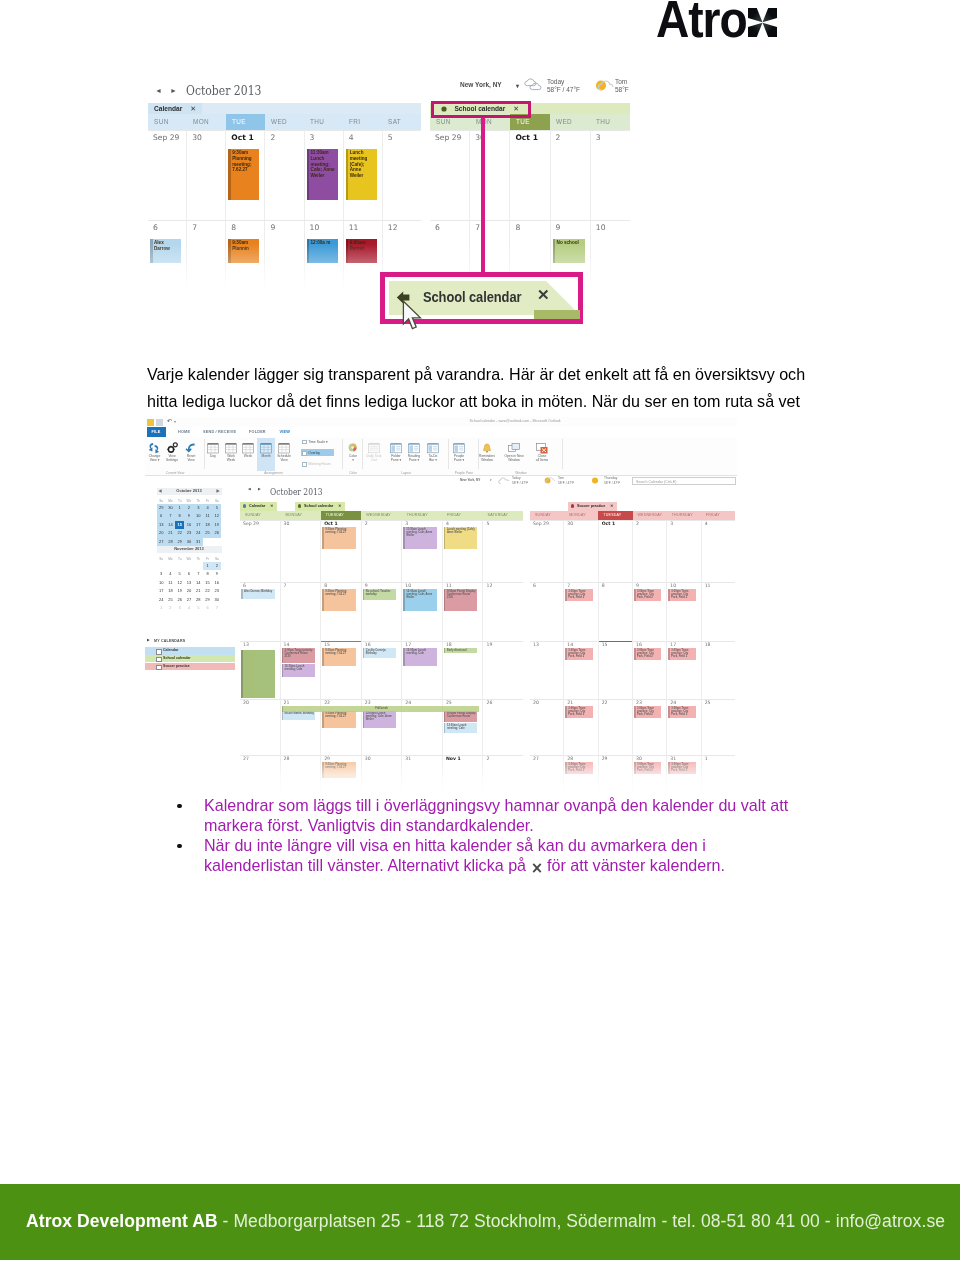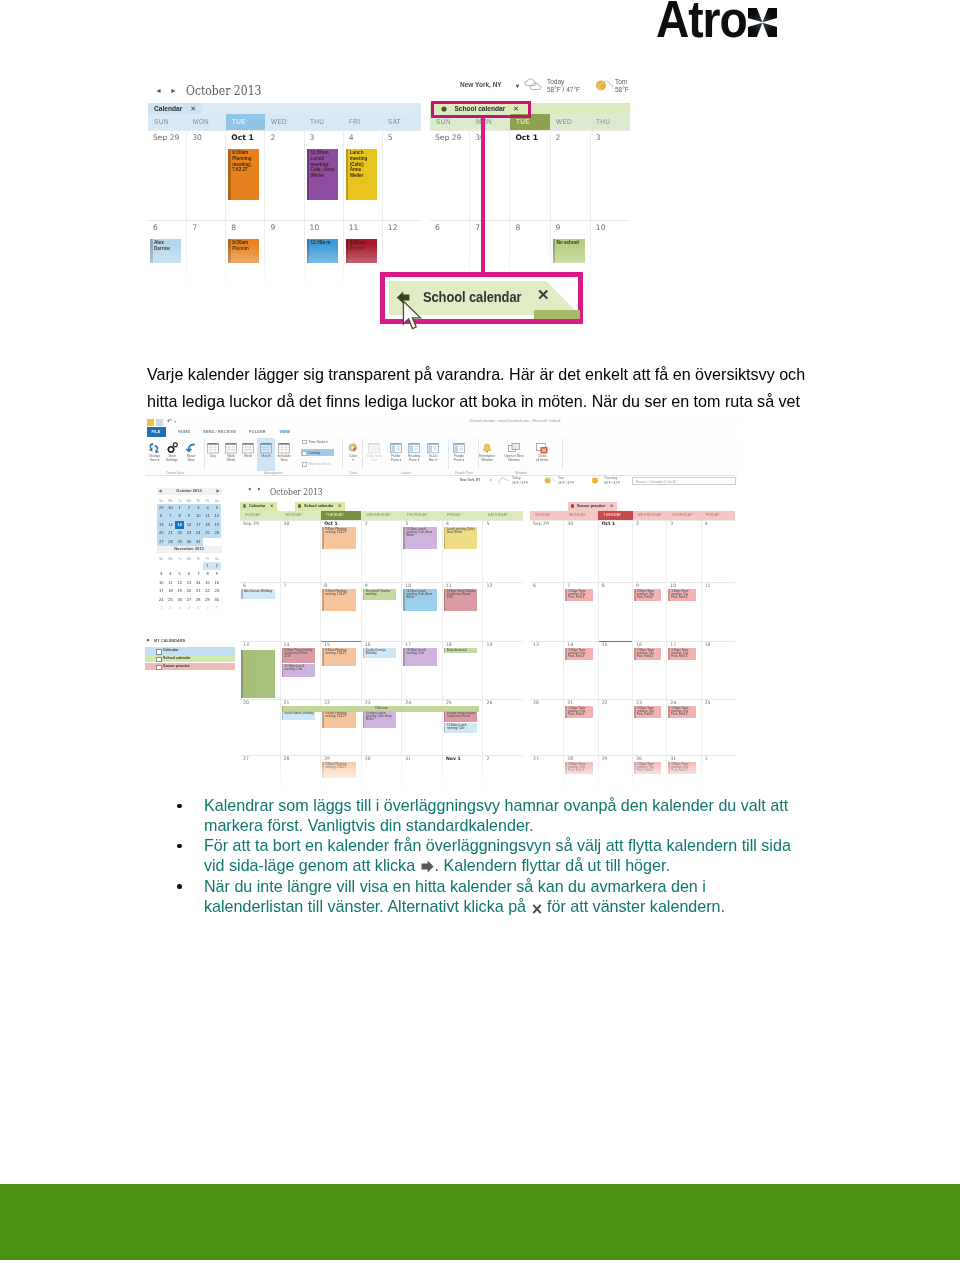--- a/index.html
+++ b/index.html
@@ -10,21 +10,21 @@
 
   
   .logo{position:absolute;left:652px;top:-1px;width:140px;height:44px;}
   .logo svg{display:block;}
 
   
   .para{position:absolute;font-size:16.1px;line-height:27px;color:#000;}
   #para1{left:147px;top:361px;width:666px;}
 
     .bullets{position:absolute;left:145px;top:796px;width:650px;
-           font-size:16.1px;line-height:19.9px;color:#0f766e;}
+           font-size:16.1px;line-height:19.9px;color:#a21caf;}
   .bullet-row{position:relative;padding-left:59px;margin-bottom:0.6px;}
       .bullet-dot{position:absolute;left:32px;top:7.5px;width:4.5px;height:4.5px;
               border-radius:50%;background:#111;}
   .inl-icon{vertical-align:-2px;margin:0 1px;}
 
   
   .footer{position:absolute;left:0;top:1184px;width:960px;height:76px;
           background:#4d9113;}
   .footer-text{position:absolute;left:26px;top:1211px;font-size:17.5px;
                color:#e3f0d6;white-space:nowrap;letter-spacing:.085px;}
@@ -996,27 +996,24 @@
     <div class="fade"></div>
   </div>
 
   <div class="bullets">
     <div class="bullet-row">
       <span class="bullet-dot"></span>
       <span>Kalendrar som läggs till i överläggningsvy hamnar ovanpå den kalender du valt att markera först. Vanligtvis din standardkalender.</span>
     </div>
     <div class="bullet-row">
       <span class="bullet-dot"></span>
-      <span>För att ta bort en kalender från överläggningsvyn så välj att flytta kalendern till sida vid sida-läge genom att klicka </span><svg class="inl-icon" width="13" height="13" viewBox="0 0 13 13">
-          <path d="M0.5 3.6 L6.6 3.6 L6.6 0.4 L12.6 6.5 L6.6 12.6 L6.6 9.4 L0.5 9.4 Z" fill="#555"></path>
-        </svg><span>. Kalendern flyttar då ut till höger.</span>
-    </div>
-    <div class="bullet-row">
-      <span class="bullet-dot"></span>
       <span>När du inte längre vill visa en hitta kalender så kan du avmarkera den i kalenderlistan till vänster. Alternativt klicka på </span><svg class="inl-icon" width="10" height="10" viewBox="0 0 10 10">
           <path d="M0.6 1.5 L1.9 0.3 L5 3.4 L8.1 0.3 L9.4 1.5 L6.3 5 L9.4 8.5 L8.1 9.7 L5 6.6 L1.9 9.7 L0.6 8.5 L3.7 5 Z" fill="#4a4a4a"></path>
         </svg><span> för att vänster kalendern.</span>
     </div>
   </div>
 
   <div class="footer"></div>
+  <div class="footer-text">
+    <b>Atrox Development AB</b><span> - Medborgarplatsen 25 - 118 72 Stockholm, Södermalm - tel. 08-51 80 41 00 - info@atrox.se</span>
+  </div>
 
 </div>
 
 </body></html>

